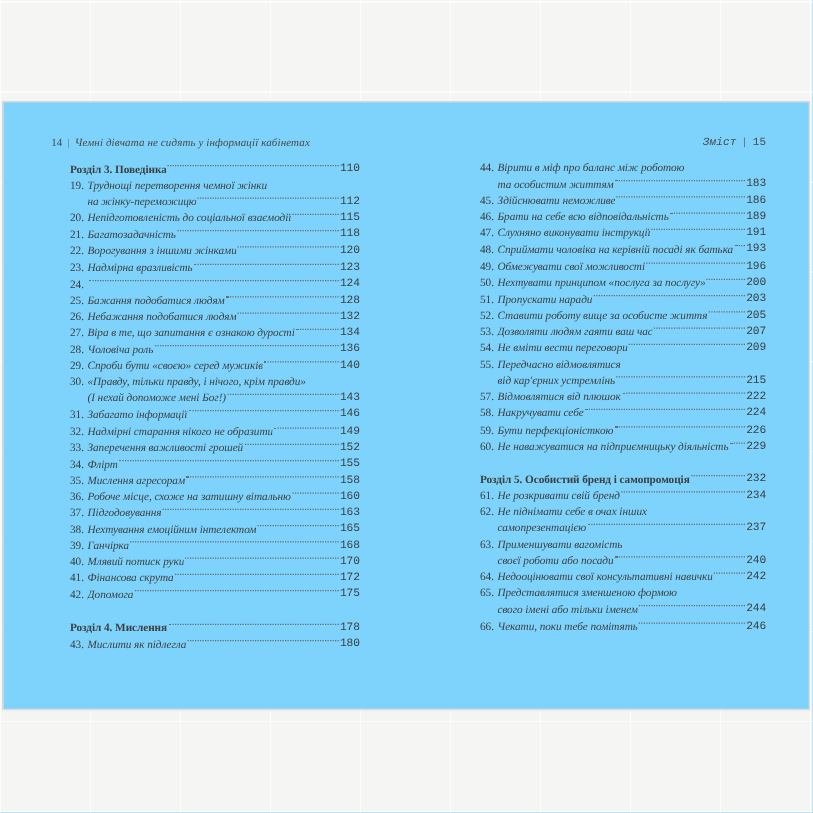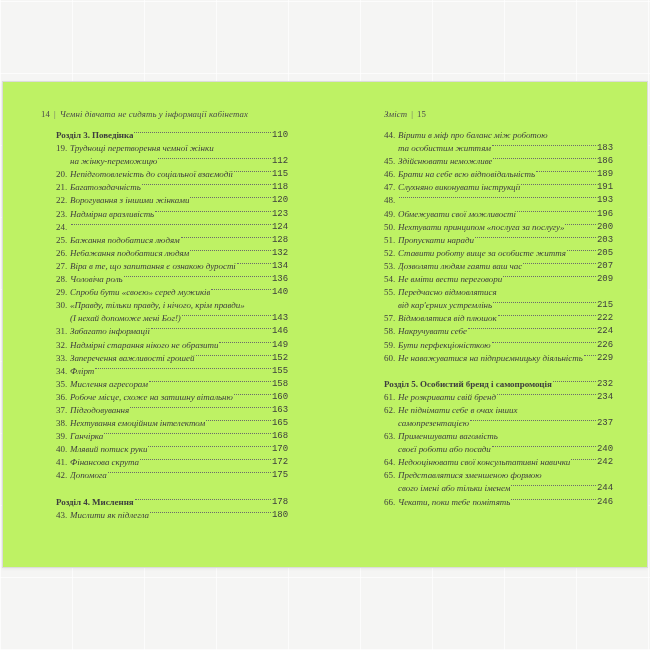--- a/index.html
+++ b/index.html
@@ -6,28 +6,28 @@
   body{
     width:650px;height:650px;position:relative;overflow:hidden;
     font-family:"Liberation Serif","DejaVu Serif",serif;
     background:
       repeating-linear-gradient(90deg, rgba(255,255,255,.75) 0 1px, transparent 1px 72px),
       repeating-linear-gradient(0deg, rgba(255,255,255,.75) 0 1px, transparent 1px 72px),
       #f5f5f4;
   }
   .sheet{
     position:absolute;left:2px;top:81px;width:644px;height:485px;
-    background:#bef264;border:1px solid #dcdcda;
+    background:#7dd3fc;border:1px solid #dcdcda;
     box-shadow:0 1px 3px rgba(0,0,0,.06);
   }
   .col{position:absolute;top:26px;}
   .col-left{left:38px;width:247px;}
   .col-right{left:381px;width:229px;}
   .running{display:flex;align-items:baseline;font-size:8.8px;line-height:12px;color:#4a4a4a;letter-spacing:.1px;}
-  .running.right{}
+  .running.right{justify-content:flex-end;font-family:Liberation Mono, monospace;}
   .running .rtitle{font-style:italic;}
   .running .rsep{margin:0 4px;color:#6a6a6a;font-size:8.4px;}
   .toc{margin-top:8px;}
   .col-left .toc{margin-left:15px;}
   .line{
     display:flex;align-items:flex-start;height:13.1px;overflow:hidden;
     font-size:9px;line-height:13.1px;color:#3e3e3e;letter-spacing:-.05px;white-space:nowrap;
   }
   .line .num{flex:0 0 14px;font-style:normal;}
   .line .t{flex:0 1 auto;overflow:hidden;}
@@ -251,20 +251,21 @@
           <span class="pg">189</span>
         </div>
         <div class="line item">
           <span class="num">47.</span>
           <span class="t">Слухняно виконувати інструкції</span>
           <span class="leader"></span>
           <span class="pg">191</span>
         </div>
         <div class="line item">
           <span class="num">48.</span>
+          <span class="t">Сприймати чоловіка на керівній посаді як батька</span>
           <span class="leader"></span>
           <span class="pg">193</span>
         </div>
         <div class="line item">
           <span class="num">49.</span>
           <span class="t">Обмежувати свої можливості</span>
           <span class="leader"></span>
           <span class="pg">196</span>
         </div>
         <div class="line item">

